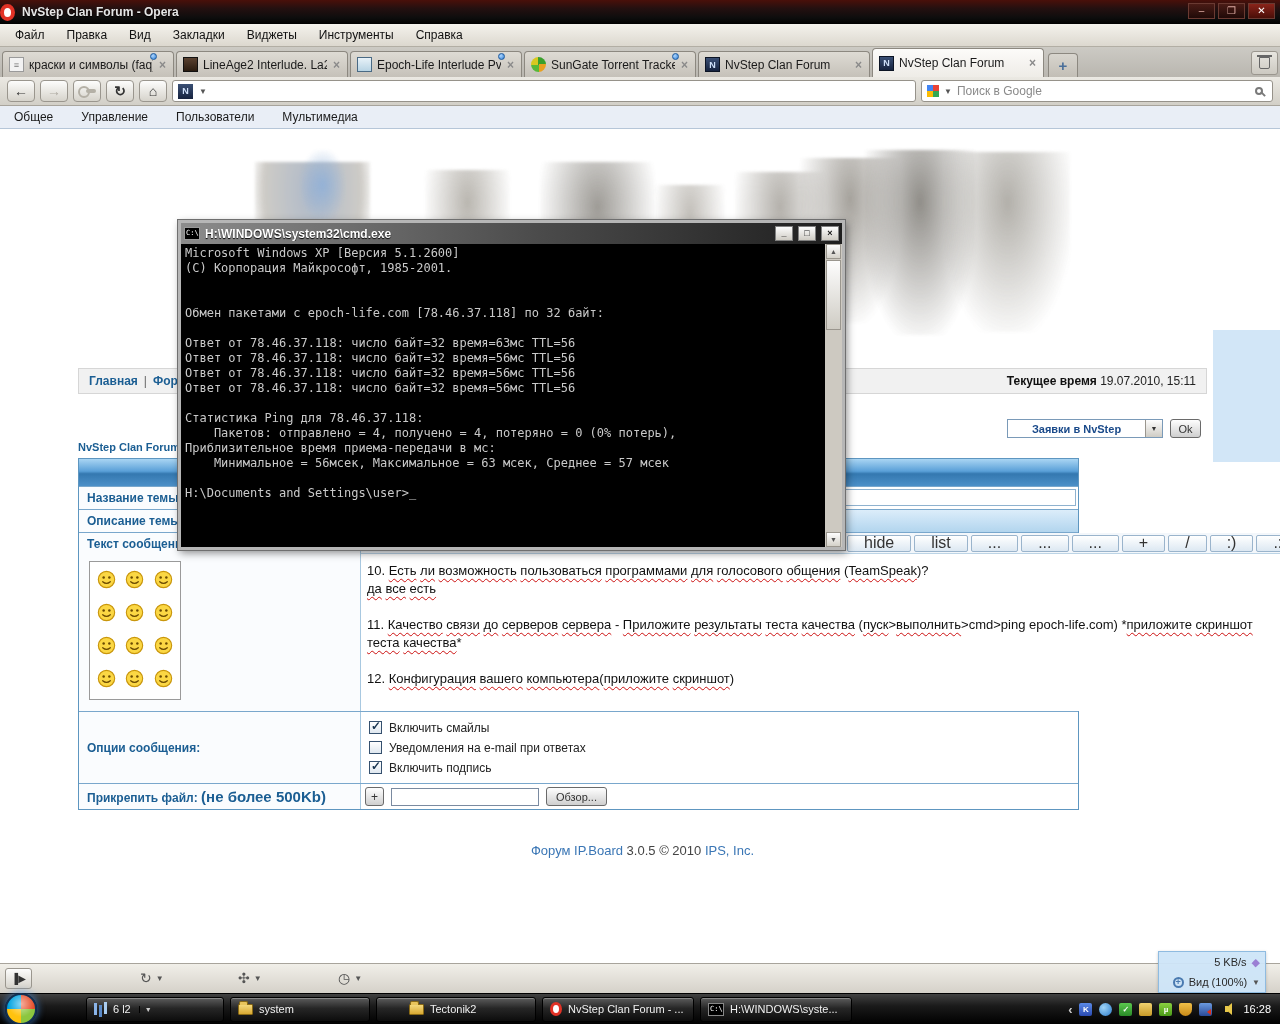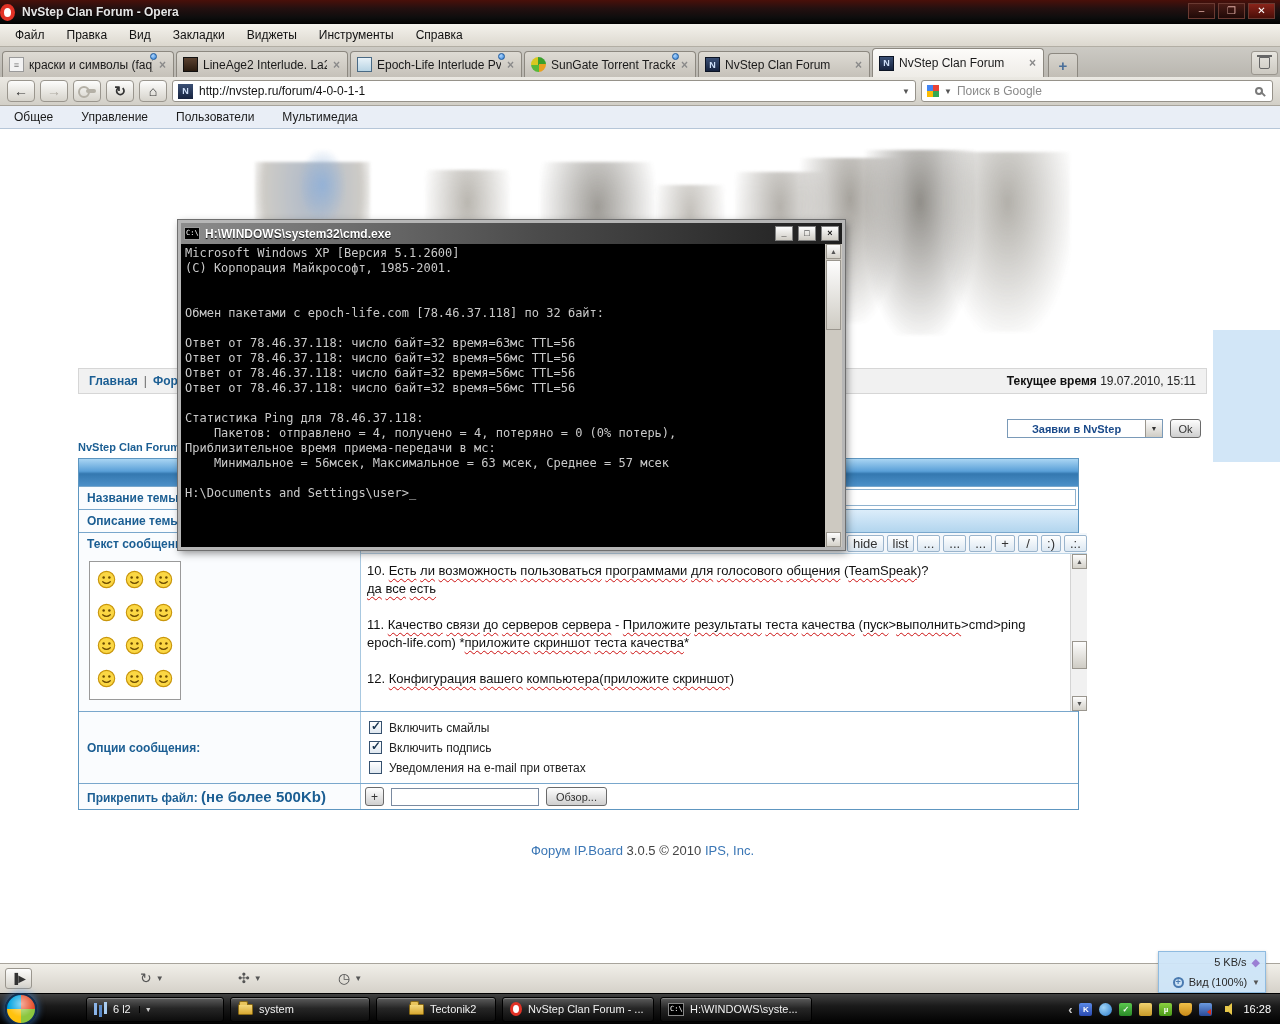--- a/index.html
+++ b/index.html
@@ -100,21 +100,21 @@
 .ftable{position:absolute;left:78px;top:458px;width:1001px;border:1px solid #5e96c0;background:#fff}
 .thead{height:27px;background:linear-gradient(180deg,#a9d5f3 0%,#5aa0d8 45%,#3478b0 55%,#4c90c8 100%)}
 .frow{display:flex;border-top:1px solid #79a7cc}
 .fcell-l{width:282px;padding:4px 8px;font-weight:bold;color:#1b5e93;font-size:12px;
   background:#fafcfe;border-right:1px solid #a8c8e0;flex:none}
 .fcell-r{flex:1;position:relative;min-height:22px}
 .inputline{margin:2px;height:17px;background:#fff;border:1px solid #8fb2cf}
 .bluestrip{position:absolute;inset:0;background:linear-gradient(#dcedfa,#b2d5ee)}
 .toolbar{height:21px;display:flex;gap:3px;align-items:center;padding-left:486px;
   background:#f3f7fb;border-bottom:1px solid #bcd4e6}
-.tbtn{height:17px;min-width:20px;padding:0 5px;font-size:13px;color:#333;
+.tbtn{height:17px;min-width:20px;padding:0 16px;font-size:16px;color:#333;
   background:linear-gradient(#fff,#dce8f2);border:1px solid #9ab4cc;border-radius:2px;
   display:flex;align-items:center;justify-content:center;white-space:nowrap}
 .msgarea{height:157px;position:relative;background:#fff}
 .msgtext{position:absolute;left:6px;right:22px;top:2px;bottom:2px;font-size:13px;line-height:18px;color:#111;overflow:hidden}
 .mline{min-height:18px}
 .sp{text-decoration:underline;text-decoration-style:wavy;text-decoration-color:#cc1111;text-underline-offset:3px;text-decoration-thickness:1px}
 .remnant{height:4px;overflow:hidden;margin-bottom:2px}
 .vscroll{position:absolute;top:0;right:0;width:17px;height:100%;background:#f1f1f1;border-left:1px solid #d4d4d4}
 .sarr{position:absolute;left:1px;width:15px;height:15px;background:linear-gradient(#fdfdfd,#d4d1c9);
   border:1px solid #9a968e;color:#555;font-size:7px;display:flex;align-items:center;justify-content:center}
@@ -282,21 +282,20 @@
   <div class="navbar">
     <span class="nbtn">←</span>
     <span class="nbtn dis">→</span>
     <span class="nbtn dis">
         <span class="keyi"></span>
       </span>
     <span class="nbtn">↻</span>
     <span class="nbtn">⌂</span>
     <span class="urlbox">
       <span class="favn">N</span>
-      <span class="u">http://nvstep.ru/forum/4-0-0-1-1</span>
       <span class="caret">▼</span>
     </span>
     <span class="searchbox">
       <span class="gicon">
           <i></i>
           <i></i>
           <i></i>
           <i></i>
         </span>
       <span class="caret">▼</span>
@@ -466,26 +465,26 @@
       </div>
     </div>
     <div class="frow">
       <div class="fcell-l" style="display:flex;align-items:center">Опции сообщения:</div>
       <div class="fcell-r optcell" id="optlines">
           <div class="optline">
             <span class="cb ck"></span>
             <span>Включить смайлы</span>
           </div>
           <div class="optline">
+            <span class="cb"></span>
+            <span>Уведомления на e-mail при ответах</span>
+          </div>
+          <div class="optline">
             <span class="cb ck"></span>
             <span>Включить подпись</span>
-          </div>
-          <div class="optline">
-            <span class="cb"></span>
-            <span>Уведомления на e-mail при ответах</span>
           </div>
         </div>
     </div>
     <div class="frow">
       <div class="fcell-l">
         <span>Прикрепить файл:</span>
         <span style="font-size:15px">(не более 500Kb)</span>
       </div>
       <div class="fcell-r attachcell">
         <span class="addbtn">+</span>
@@ -559,21 +558,21 @@
     <span class="taskbtns" id="task-buttons">
         <span class="taskbtn" style="width: 138px;">
           <span class="ico-eq"></span>
           <span class="tl">6 l2</span>
           <span class="tb-dd">▼</span>
         </span>
         <span class="taskbtn" style="width: 140px;">
           <span class="ico-folder"></span>
           <span class="tl">system</span>
         </span>
-        <span class="taskbtn" style="width: 120px; padding-left: 32px;">
+        <span class="taskbtn" style="width: 160px; padding-left: 32px;">
           <span class="ico-folder"></span>
           <span class="tl">Tectonik2</span>
         </span>
         <span class="taskbtn" style="width: 152px;">
           <span class="ico-opera-s"></span>
           <span class="tl">NvStep Clan Forum - ...</span>
         </span>
         <span class="taskbtn" style="width: 152px;">
           <span class="ico-cmd-s">C:\</span>
           <span class="tl">H:\WINDOWS\syste...</span>

